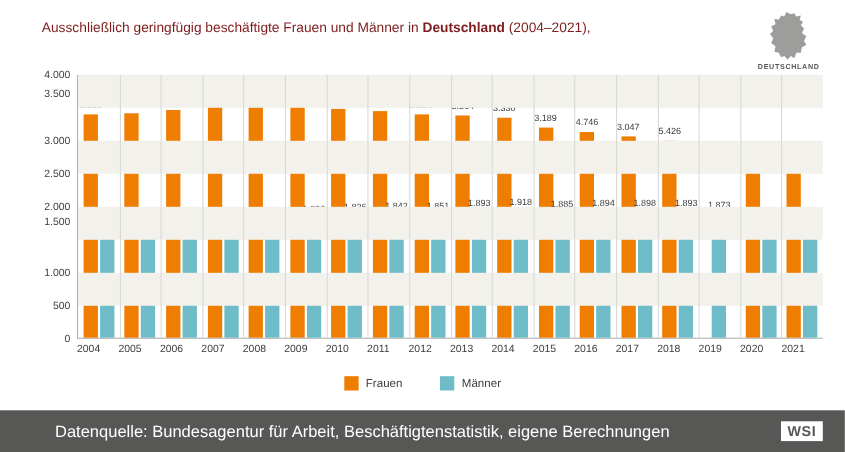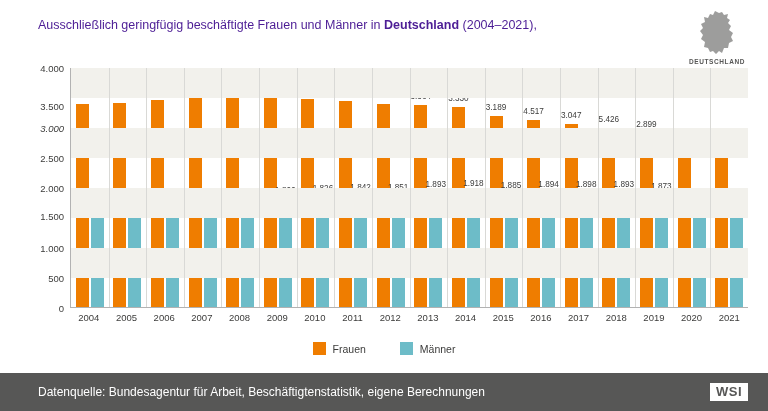--- a/index.html
+++ b/index.html
@@ -17,21 +17,21 @@
   
   .header {
     position: absolute;
     left: 38px;
     top: 16px;
     width: 630px;
   }
   .header-title {
     font-size: 12.5px;
     line-height: 19px;
-    color: #4c1d95;
+    color: #7f1d1d;
     font-weight: 400;
   }
   .header-title b { font-weight: 700; }
 
   
   .map-badge {
     position: absolute;
     right: 20px;
     top: 10px;
     width: 62px;
@@ -126,21 +126,20 @@
   }
   .x-axis-labels {
     position: absolute;
     left: 70px;
     top: 244px;
     width: 678px;
     display: flex;
   }
   .x-label {
     flex: 1 1 0;
-    text-align: center;
     font-size: 9.5px;
     color: #3c3c3b;
   }
 
   
   .legend {
     position: absolute;
     left: 0;
     top: 342px;
     width: 768px;
@@ -165,21 +164,21 @@
     left: 0;
     bottom: 0;
     width: 768px;
     height: 38px;
     background: #575756;
     color: #ffffff;
     display: flex;
     align-items: center;
     padding: 0 20px 0 38px;
   }
-  .footer-source { font-size: 12px; flex: 1 1 auto; }
+  .footer-source { font-size: 15px; flex: 1 1 auto; margin-left: 12px; }
   .footer-edit { font-size: 9px; margin-right: 14px; }
   .wsi-logo {
     background: #ffffff;
     color: #575756;
     font-weight: 700;
     font-size: 13px;
     letter-spacing: 0.5px;
     padding: 2px 6px 3px 6px;
     line-height: 1;
   }
@@ -198,25 +197,25 @@
     <path fill="#9d9d9c" d="M20 1 L24 3 L27 2 L29 5 L33 4 L32 8 L35 10 L33 13 L36 16 L34 20 L38 23 L36 27 L38 31 L34 33 L33 38 L29 38 L27 43 L24 41 L21 44 L18 41 L15 42 L13 38 L9 37 L10 32 L6 29 L8 25 L5 21 L8 18 L6 14 L10 12 L9 7 L13 8 L15 4 L18 5 Z"></path>
   </svg>
   <div class="map-label">DEUTSCHLAND</div>
 </div>
 
 <div class="chart-wrap">
   <div class="y-axis-labels">
       <div class="y-label" style="top: 240px;">0</div>
       <div class="y-label" style="top: 210px;">500</div>
       <div class="y-label" style="top: 180px;">1.000</div>
-      <div class="y-label" style="top: 148px;">1.500</div>
+      <div class="y-label" style="top: 134px;">1.500</div>
       <div class="y-label" style="top: 120px;">2.000</div>
       <div class="y-label" style="top: 90px;">2.500</div>
-      <div class="y-label" style="top: 60px; font-style: italic;">3.000</div>
-      <div class="y-label" style="top: 38px;">3.500</div>
+      <div class="y-label" style="top: 60px;">3.000</div>
+      <div class="y-label" style="top: 18px;">3.500</div>
       <div class="y-label" style="top: 0px;">4.000</div>
     </div>
   <div class="plot">
     <div class="bars">
         <div class="group">
           <div class="bar frauen" style="height: 203.46px; background: rgb(239, 125, 0);">
             <span class="bar-val">3.391</span>
           </div>
           <div class="bar maenner" style="height: 103.8px; background: rgb(109, 188, 200);">
             <span class="bar-val">1.730</span>
@@ -305,21 +304,21 @@
         <div class="group">
           <div class="bar frauen" style="height: 191.34px; background: rgb(239, 125, 0);">
             <span class="bar-val">3.189</span>
           </div>
           <div class="bar maenner" style="height: 113.1px; background: rgb(109, 188, 200);">
             <span class="bar-val">1.885</span>
           </div>
         </div>
         <div class="group">
           <div class="bar frauen" style="height: 187.32px; background: rgb(239, 125, 0);">
-            <span class="bar-val">4.517</span>
+            <span class="bar-val">4.746</span>
           </div>
           <div class="bar maenner" style="height: 113.64px; background: rgb(109, 188, 200);">
             <span class="bar-val">1.894</span>
           </div>
         </div>
         <div class="group">
           <div class="bar frauen" style="height: 182.82px; background: rgb(239, 125, 0);">
             <span class="bar-val">3.047</span>
           </div>
           <div class="bar maenner" style="height: 113.88px; background: rgb(109, 188, 200);">
@@ -328,23 +327,20 @@
         </div>
         <div class="group">
           <div class="bar frauen" style="height: 178.68px; background: rgb(239, 125, 0);">
             <span class="bar-val">5.426</span>
           </div>
           <div class="bar maenner" style="height: 113.58px; background: rgb(109, 188, 200);">
             <span class="bar-val">1.893</span>
           </div>
         </div>
         <div class="group">
-          <div class="bar frauen" style="height: 173.94px; background: rgb(239, 125, 0);">
-            <span class="bar-val">2.899</span>
-          </div>
           <div class="bar maenner" style="height: 112.38px; background: rgb(109, 188, 200);">
             <span class="bar-val">1.873</span>
           </div>
         </div>
         <div class="group">
           <div class="bar frauen" style="height: 160.38px; background: rgb(239, 125, 0);">
             <span class="bar-val">2.673</span>
           </div>
           <div class="bar maenner" style="height: 105.9px; background: rgb(109, 188, 200);">
             <span class="bar-val">1.765</span>

